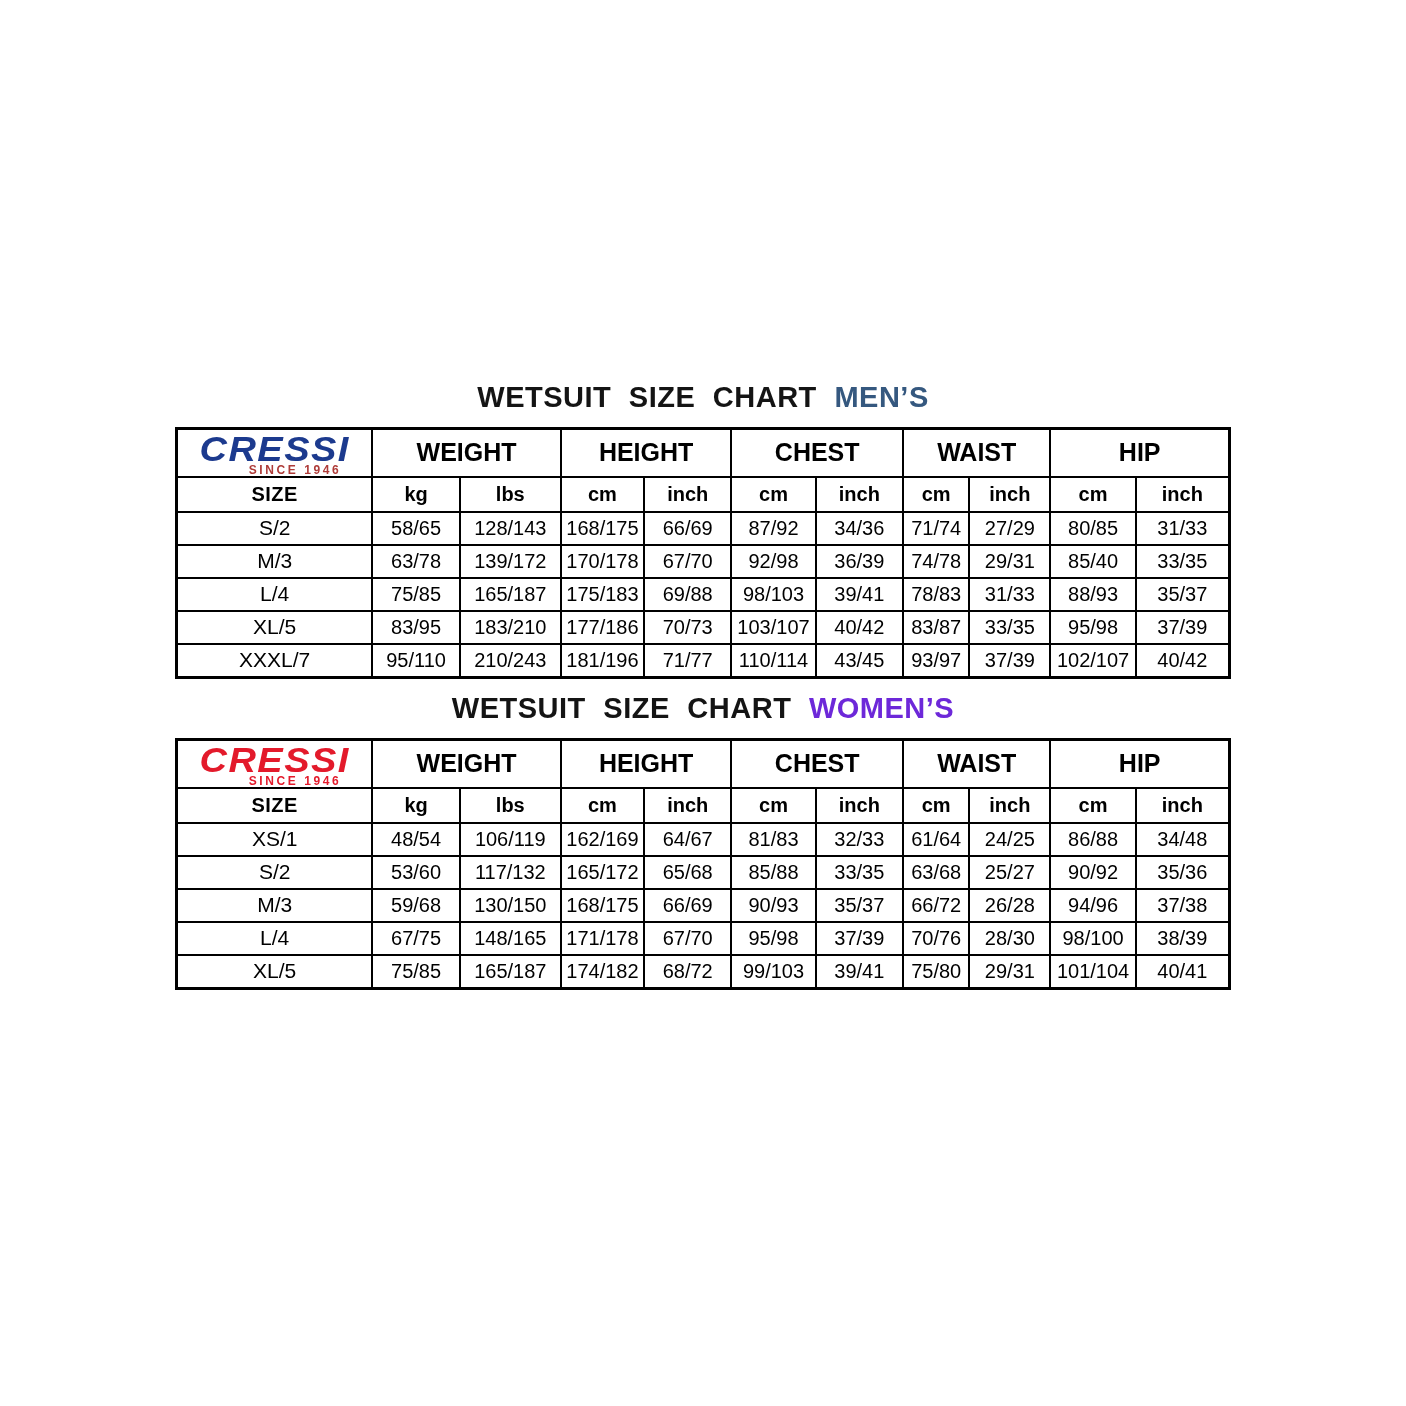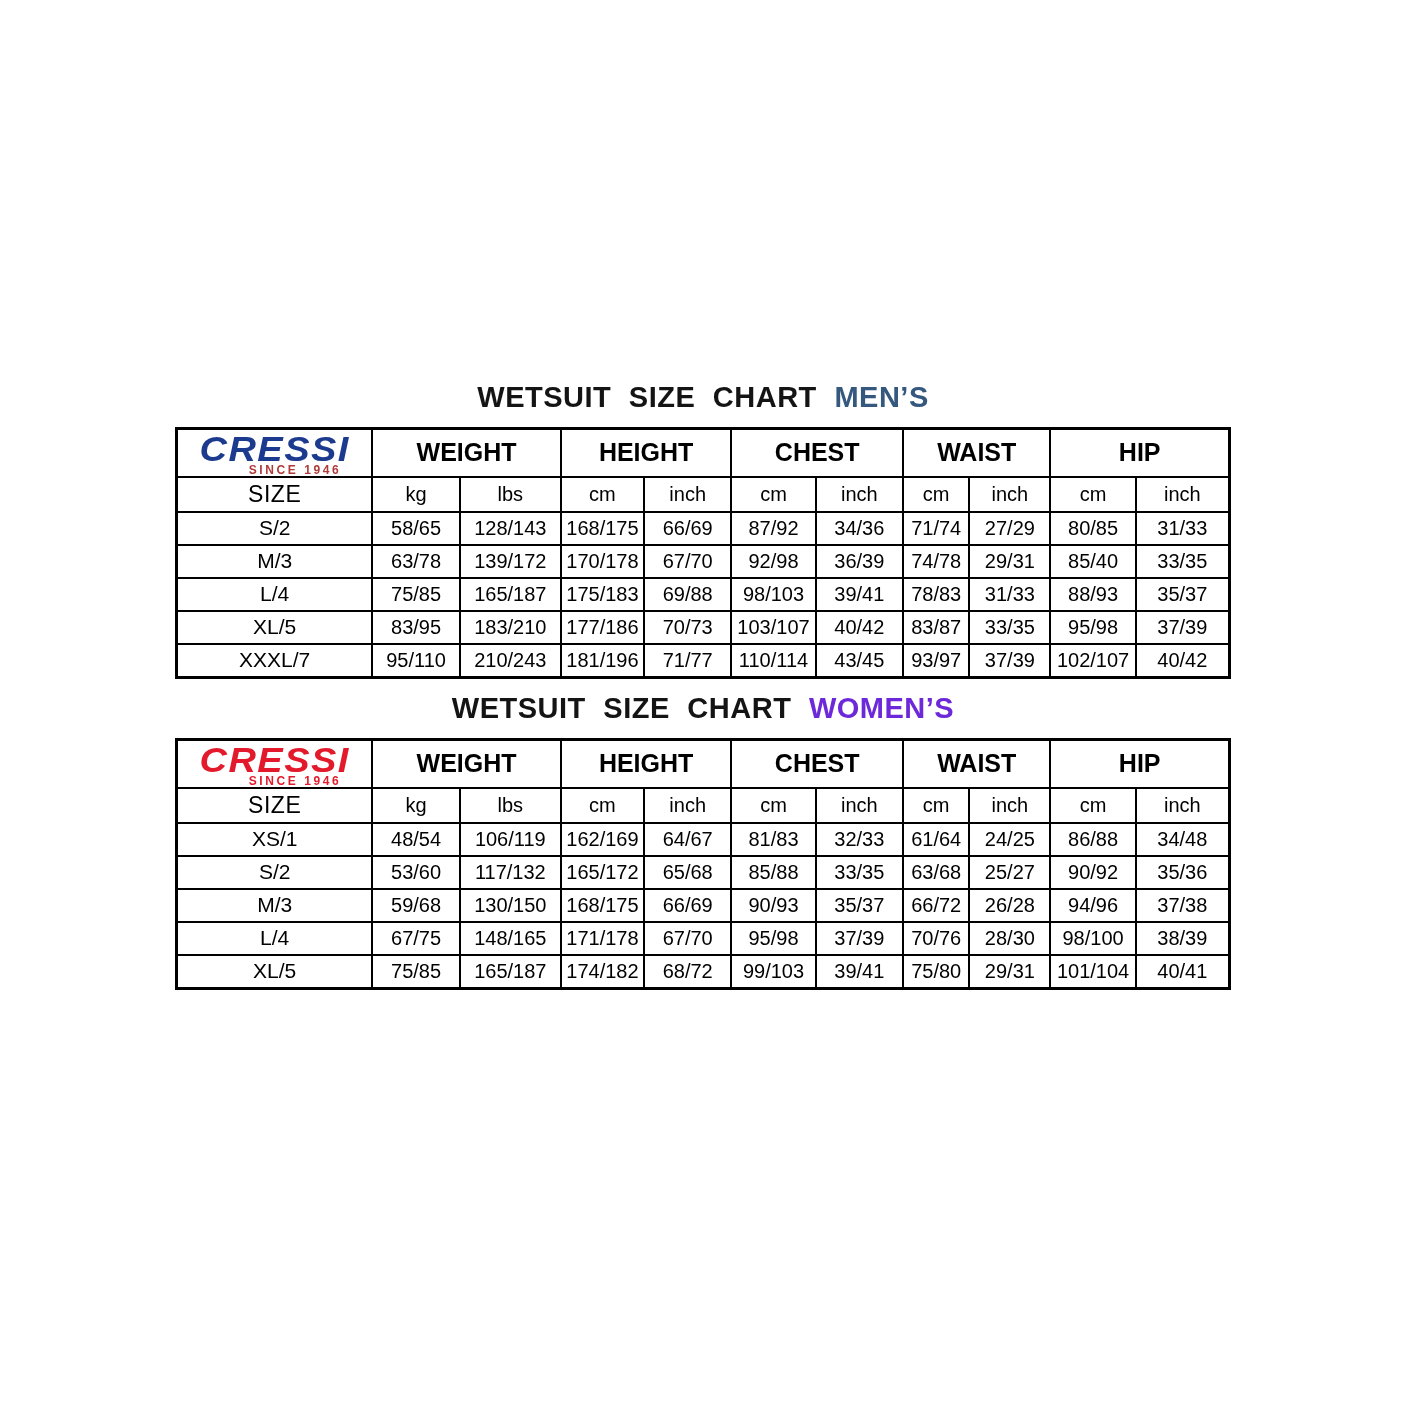--- a/index.html
+++ b/index.html
@@ -37,22 +37,22 @@
   table.sizes th, table.sizes td {
     border: 2px solid #000;
     text-align: center;
     vertical-align: middle;
     padding: 0;
     color: #000;
     overflow: hidden;
     white-space: nowrap;
   }
   tr.group-row th { height: 42px; font-size: 25px; font-weight: bold; }
-  tr.unit-row th  { height: 33px; font-size: 20px; font-weight: normal; }
-  tr.unit-row th.size-header { font-size: 23px; font-weight: normal; letter-spacing: 0.5px; }
+  tr.unit-row th  { height: 33px; font-size: 20px; font-weight: bold; }
+  tr.unit-row th.size-header { font-size: 20px; font-weight: bold; letter-spacing: 0.5px; }
   tbody td { height: 31px; font-size: 20px; font-weight: normal; }
   tbody td.size-cell { font-size: 21px; }
   th.logo-cell { padding: 1px 0 0 0; }
   .logo-text {
     display: block;
     font-style: italic;
     font-weight: bold;
     font-size: 38px;
     letter-spacing: 1.5px;
     line-height: 1.0;

